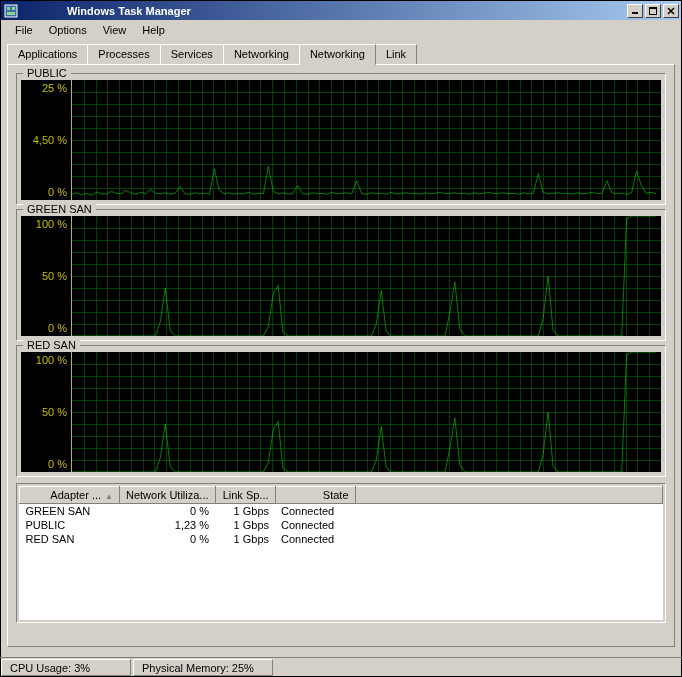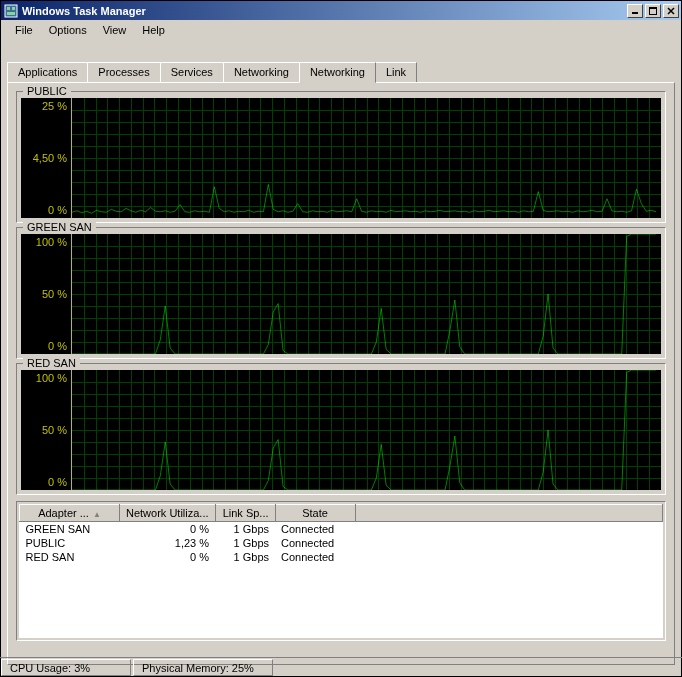--- a/index.html
+++ b/index.html
@@ -1,41 +1,41 @@
 <!DOCTYPE html>
 <html><head>
 <meta charset="utf-8">
 <style>
 * { box-sizing: border-box; margin: 0; padding: 0; font-family: Tahoma, sans-serif; font-size: 11px; }
 body { background: #d4d0c8; width: 682px; height: 677px; overflow: hidden; border: 1px solid #000; }
-.titlebar { background: linear-gradient(to right, #0a246a, #a6caf0); height: 19px; display: flex; align-items: center; padding: 0 2px; color: #fff; }
+.titlebar { background: linear-gradient(to right, #0a246a, #a6caf0); height: 19px; display: flex; align-items: center; padding: 0 2px; color: #fff; gap: 45px; }
 .titlebar .icon { width: 16px; height: 16px; margin-right: 3px; display: inline-flex; align-items: center; justify-content: center; }
 .titlebar .title { font-weight: bold; flex: 1; }
 .titlebar-btns { display: flex; gap: 0; }
 .titlebar-btn { width: 16px; height: 14px; background: #d4d0c8; border: 1px solid #fff; border-right-color: #404040; border-bottom-color: #404040; display: flex; align-items: center; justify-content: center; font-family: Arial; font-size: 9px; font-weight: bold; color: #000; cursor: pointer; margin-left: 2px; }
 .menubar { height: 20px; display: flex; align-items: center; padding: 0 6px; gap: 0; }
 .menubar span { padding: 2px 8px; cursor: pointer; }
-.tabarea { margin: 22px 6px 2px 6px; }
+.tabarea { margin: 4px 6px 2px 6px; }
 .tabs { display: flex; }
 .tab { padding: 3px 10px; background: #d4d0c8; border: 1px solid #808080; border-bottom: none; border-left-color: #fff; border-top-color: #fff; margin-right: -1px; position: relative; cursor: pointer; }
 .tab.active { background: #d4d0c8; z-index: 2; padding-bottom: 4px; margin-bottom: -1px; border-bottom: 1px solid #d4d0c8; }
 .tabcontent { border: 1px solid #808080; border-left-color: #fff; border-top-color: #fff; padding: 8px; background: #d4d0c8; height: 583px; }
 .graphbox { border: 1px solid #808080; border-right-color: #fff; border-bottom-color: #fff; margin-bottom: 4px; }
 .graphbox .label { font-size: 11px; padding: 0 4px; background: #d4d0c8; position: relative; top: -7px; left: 6px; display: inline-block; }
 .graph { background: #000; height: 120px; margin: -6px 4px 4px 4px; position: relative; display: flex; overflow: hidden; }
 .yaxis { width: 50px; display: flex; flex-direction: column; justify-content: space-between; color: #c0c000; font-size: 10px; text-align: right; padding: 2px 4px 2px 0; }
 .plot { flex: 1; position: relative; border-left: 1px solid #c0c000; }
 .grid { position: absolute; inset: 0; }
 .grid .vline { position: absolute; top: 0; bottom: 0; width: 1px; background: #004000; }
 .grid .hline { position: absolute; left: 0; right: 0; height: 1px; background: #004000; }
 svg.data { position: absolute; inset: 0; width: 100%; height: 100%; }
 .tablebox { border: 1px solid #808080; border-right-color: #fff; border-bottom-color: #fff; padding: 2px; background: #d4d0c8; height: 140px; margin-top: 6px; }
 .tableinner { background: #fff; height: 100%; overflow: hidden; }
 table { width: 100%; border-collapse: collapse; }
-th { background: #d4d0c8; border: 1px solid #fff; border-right-color: #808080; border-bottom-color: #808080; padding: 2px 6px; text-align: center; font-weight: normal; cursor: pointer; white-space: nowrap; overflow: hidden; }
+th { background: #d4d0c8; border: 1px solid #fff; border-right-color: #808080; border-bottom-color: #808080; padding: 2px 6px; text-align: right; font-weight: normal; cursor: pointer; white-space: nowrap; overflow: hidden; }
 th .sort { font-size: 8px; color: #808080; margin-left: 4px; }
 td { padding: 1px 6px; white-space: nowrap; }
 .statusbar { position: absolute; bottom: 0; left: 0; right: 0; height: 20px; display: flex; border-top: 1px solid #808080; }
 .statuscell { padding: 2px 8px; border: 1px solid #808080; border-left-color: #fff; border-top-color: #fff; margin: 1px; }
 .statuscell:nth-child(1){ width:130px; }
 .statuscell:nth-child(2){ width:140px; }
 .statuscell:nth-child(3){ flex:1; }
 </style>
 </head>
 <body>

